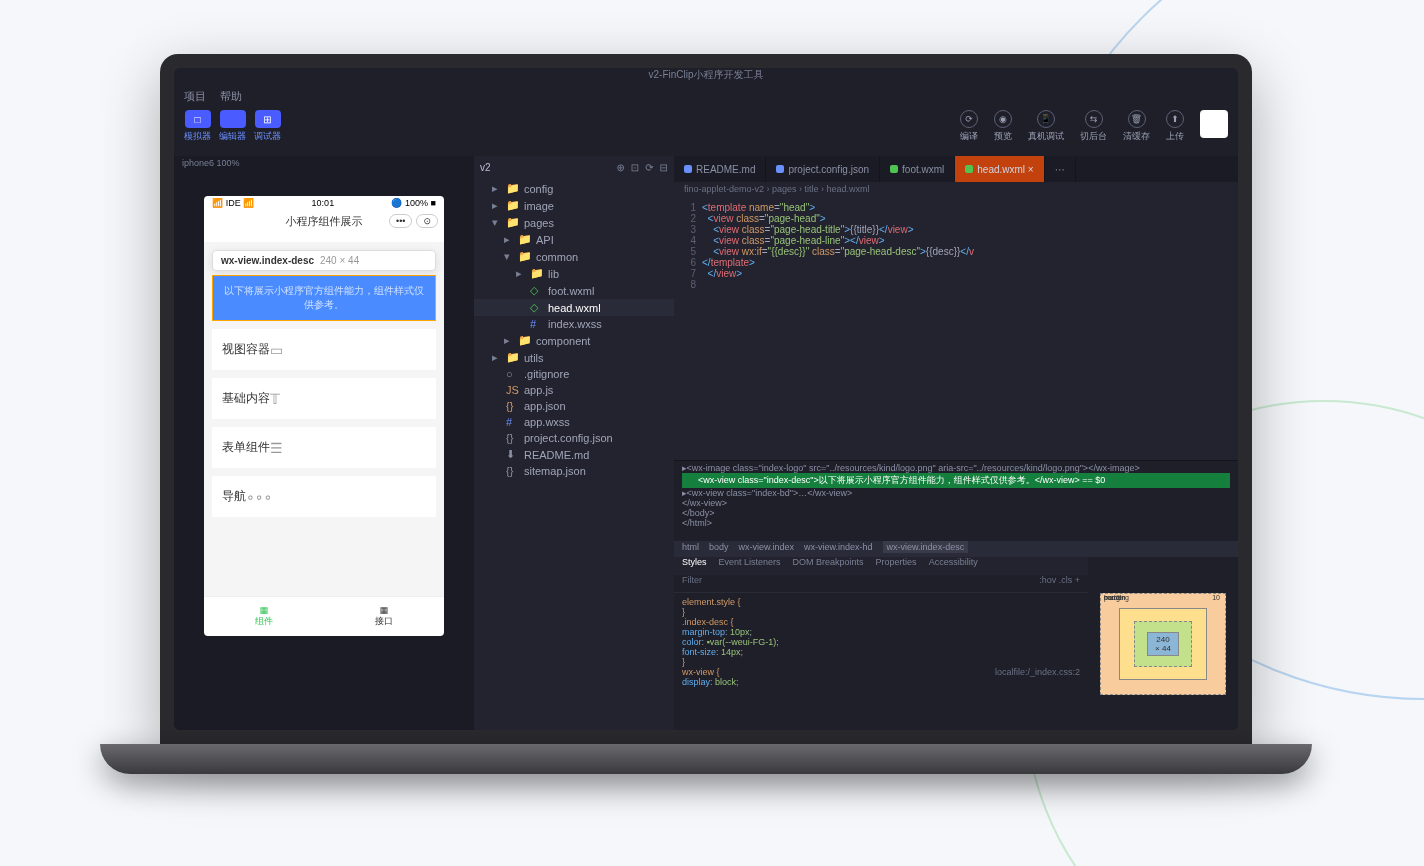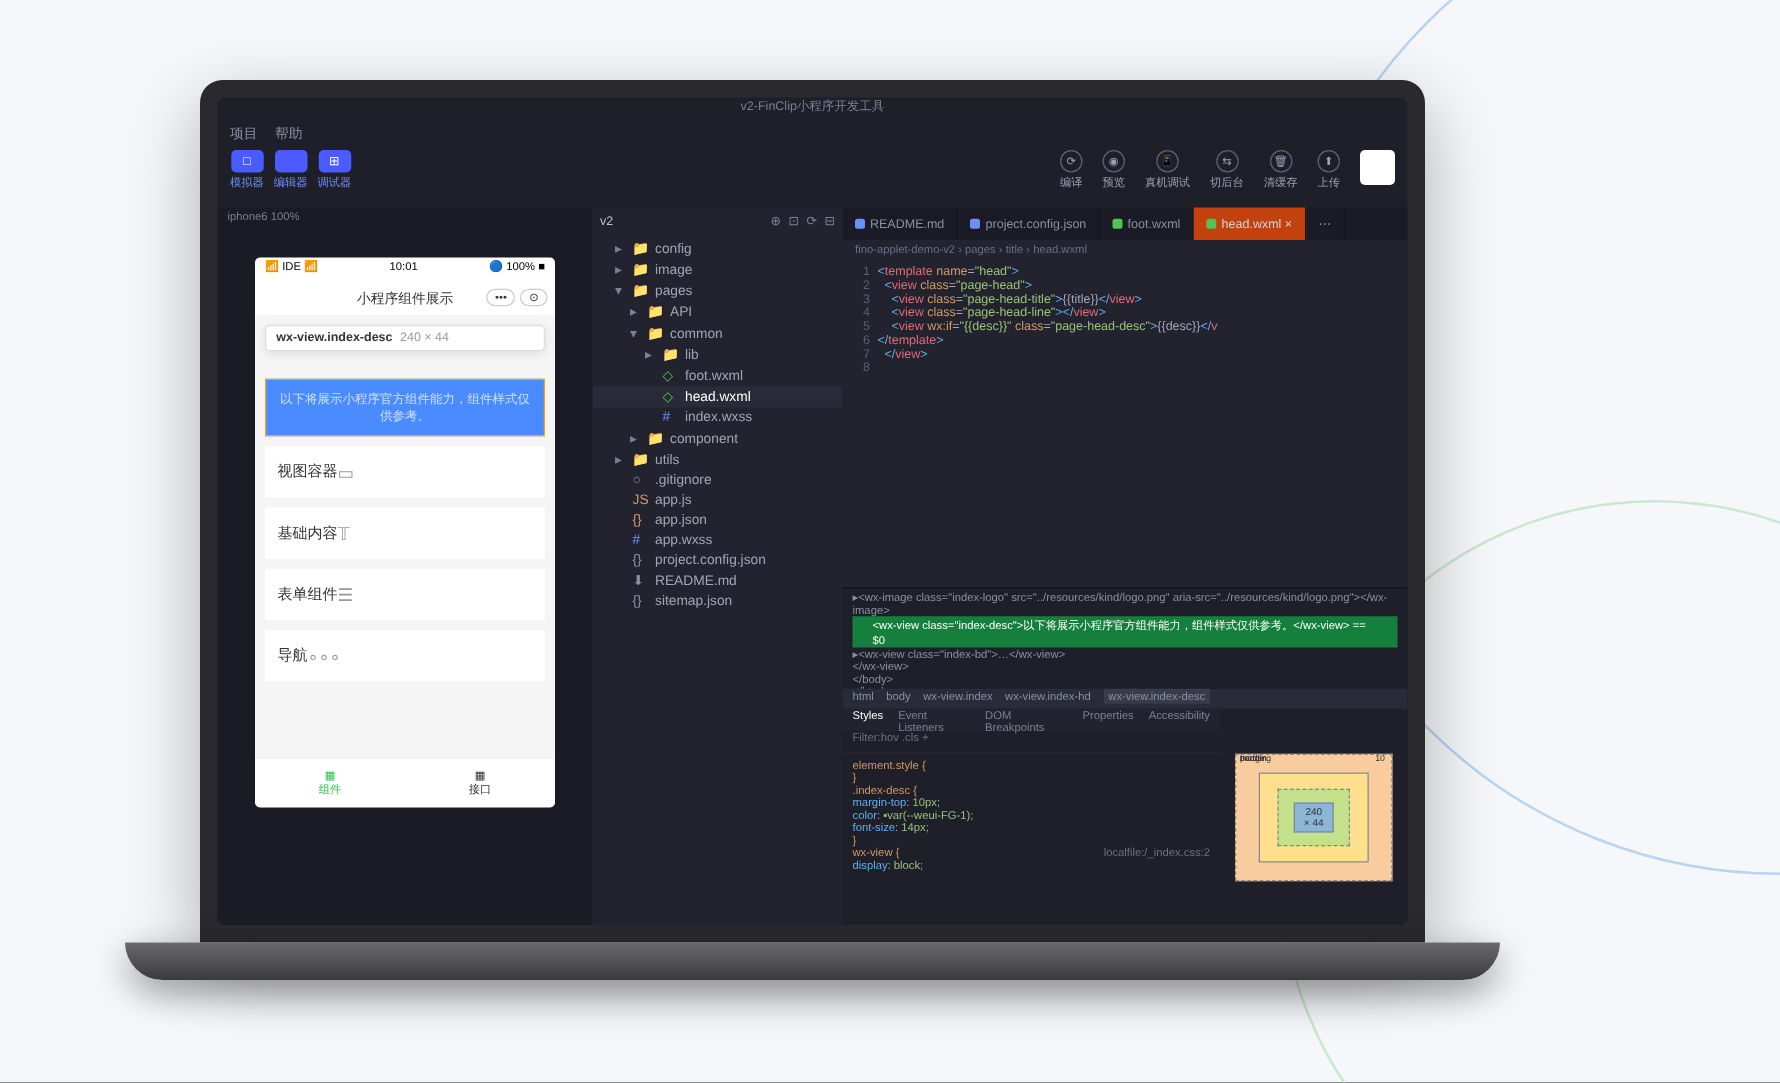--- a/index.html
+++ b/index.html
@@ -1,42 +1,42 @@
 <!DOCTYPE html>
 <html><head>
 <meta charset="utf-8">
 <style>
 *{margin:0;padding:0;box-sizing:border-box;font-family:-apple-system,Arial,sans-serif}
 body{background:#f5f7fa;width:1424px;height:866px;position:relative;overflow:hidden}
 .bg-curve{position:absolute;border:2px solid;border-radius:50%;pointer-events:none}
-.laptop{position:absolute;left:160px;top:64px;width:980px;height:720px}
+.laptop{position:absolute;left:160px;top:54px;width:1092px;height:720px}
 .laptop-frame{background:#2a2a2e;border-radius:18px 18px 0 0;padding:14px;height:690px;box-shadow:0 20px 60px rgba(0,0,0,.3)}
 .laptop-base{height:30px;background:linear-gradient(#6a6a6e,#3a3a3e);border-radius:0 0 40px 40px;margin:0 -60px;box-shadow:0 10px 30px rgba(0,0,0,.4)}
 .screen{background:#1e1f29;height:100%;border-radius:6px;display:flex;flex-direction:column;color:#a0a5b8;font-size:11px;overflow:hidden}
 .menubar{height:20px;display:flex;align-items:center;padding:0 10px;gap:14px;color:#8a90a5}
 .titlebar{height:18px;text-align:center;font-size:10px;color:#7a8095}
 .toolbar{height:50px;display:flex;align-items:flex-start;padding:4px 10px 0;justify-content:space-between}
 .tb-left{display:flex;gap:8px}
 .tb-btn{display:flex;flex-direction:column;align-items:center;gap:2px}
 .tb-btn .ico{width:26px;height:18px;background:#4a5bff;border-radius:4px;display:flex;align-items:center;justify-content:center;color:#fff;font-size:10px}
 .tb-btn .lbl{font-size:9px;color:#6a8fff}
 .tb-right{display:flex;gap:16px;align-items:flex-start}
 .tb-act{display:flex;flex-direction:column;align-items:center;font-size:9px;color:#9aa0b5;gap:2px}
 .tb-act .ico{width:18px;height:18px;border:1px solid #5a6075;border-radius:50%;display:flex;align-items:center;justify-content:center}
 .avatar{width:28px;height:28px;background:#fff;border-radius:4px}
 .main{flex:1;display:flex;min-height:0}
 .sim-panel{width:300px;background:#1a1b24;display:flex;flex-direction:column}
 .sim-hdr{height:20px;padding:2px 8px;font-size:9px;color:#7a8095}
 .phone{margin:20px auto;width:240px;height:440px;background:#fff;border-radius:4px;color:#333;display:flex;flex-direction:column}
 .phone-status{height:18px;display:flex;justify-content:space-between;padding:2px 8px;font-size:9px;color:#000}
-.phone-nav{height:28px;display:flex;align-items:center;justify-content:center;font-size:11px;position:relative}
+.phone-nav{height:28px;display:flex;align-items:flex-start;justify-content:center;font-size:11px;position:relative}
 .phone-nav .caps{position:absolute;right:6px;display:flex;gap:4px}
 .caps span{border:1px solid #ccc;border-radius:10px;padding:1px 6px;font-size:9px}
 .phone-body{flex:1;background:#f5f5f5;padding:8px;position:relative}
-.tooltip{background:#fff;border:1px solid #ddd;border-radius:4px;padding:4px 8px;font-size:10px;box-shadow:0 2px 8px rgba(0,0,0,.1);margin-bottom:22px}
+.tooltip{background:#fff;border:1px solid #ddd;border-radius:4px;padding:4px 8px;font-size:10px;box-shadow:0 2px 8px rgba(0,0,0,.1);margin-bottom:4px}
 .tooltip .dim{color:#999;margin-left:6px}
 .highlight{background:#4a8cff;color:#cfe0ff;padding:8px;font-size:10px;text-align:center;border:1px solid #ffa500}
 .list-item{background:#fff;margin-top:8px;padding:12px 10px;display:flex;justify-content:flex-start;align-items:center;font-size:12px}
 .list-item .ic{color:#999;font-size:14px}
 .phone-tab{height:40px;display:flex;border-top:1px solid #eee}
 .phone-tab>div{flex:1;display:flex;flex-direction:column;align-items:center;justify-content:center;font-size:9px}
 .phone-tab .active{color:#2fc452}
 .mid{width:200px;background:#22232e;display:flex;flex-direction:column}
 .mid-hdr{height:22px;display:flex;align-items:center;justify-content:space-between;padding:0 6px;font-size:10px;color:#bac0d5}
 .mid-hdr .icons{display:flex;gap:6px;color:#7a8095}
@@ -63,21 +63,21 @@
 .insp-tabs .active{color:#d0d5e5}
 .dom{font-family:monospace;font-size:9px;padding:2px 8px;color:#8a90a5;height:80px;overflow:hidden}
 .dom .hl{background:#15803d;color:#fff;padding:1px 16px}
 .dom-path{height:16px;background:#2a2b38;font-size:9px;padding:1px 8px;color:#8a90a5}
 .dom-path span{margin-right:10px}
 .dom-path .cur{background:#3a3b48;padding:1px 4px}
 .styles-row{flex:1;display:flex;min-height:0}
 .styles{flex:1;display:flex;flex-direction:column}
 .styles-tabs{height:18px;display:flex;gap:12px;padding:0 8px;font-size:9px;color:#7a8095;background:#22232e}
 .styles-tabs .active{color:#fff}
-.filter{height:18px;display:flex;padding:0 8px;font-size:9px;color:#6a7085;border-bottom:1px solid #2a2b38}
+.filter{height:18px;display:flex;padding:0 8px;font-size:9px;color:#6a7085;justify-content:space-between;border-bottom:1px solid #2a2b38}
 .css{flex:1;font-family:monospace;font-size:9px;padding:4px 8px;color:#9aa0b5;overflow:auto}
 .css .sel{color:#d19a66}.css .prop{color:#61afef}.css .val{color:#98c379}
 .css .src{float:right;color:#6a7085}
 .box-model{width:150px;padding:12px;display:flex;align-items:center;justify-content:center}
 .bm{position:relative;font-size:8px;text-align:center;color:#333}
 .bm-margin{background:#f9cc9d;padding:14px 18px;border:1px dashed #888}
 .bm-border{background:#fddf8e;padding:12px 14px;border:1px solid #888}
 .bm-padding{background:#c3e08b;padding:10px 12px;border:1px dashed #888}
 .bm-content{background:#8cb6d6;padding:2px 6px;border:1px solid #888}
 .bm-lbl{position:absolute;top:1px;left:4px;font-size:7px}

